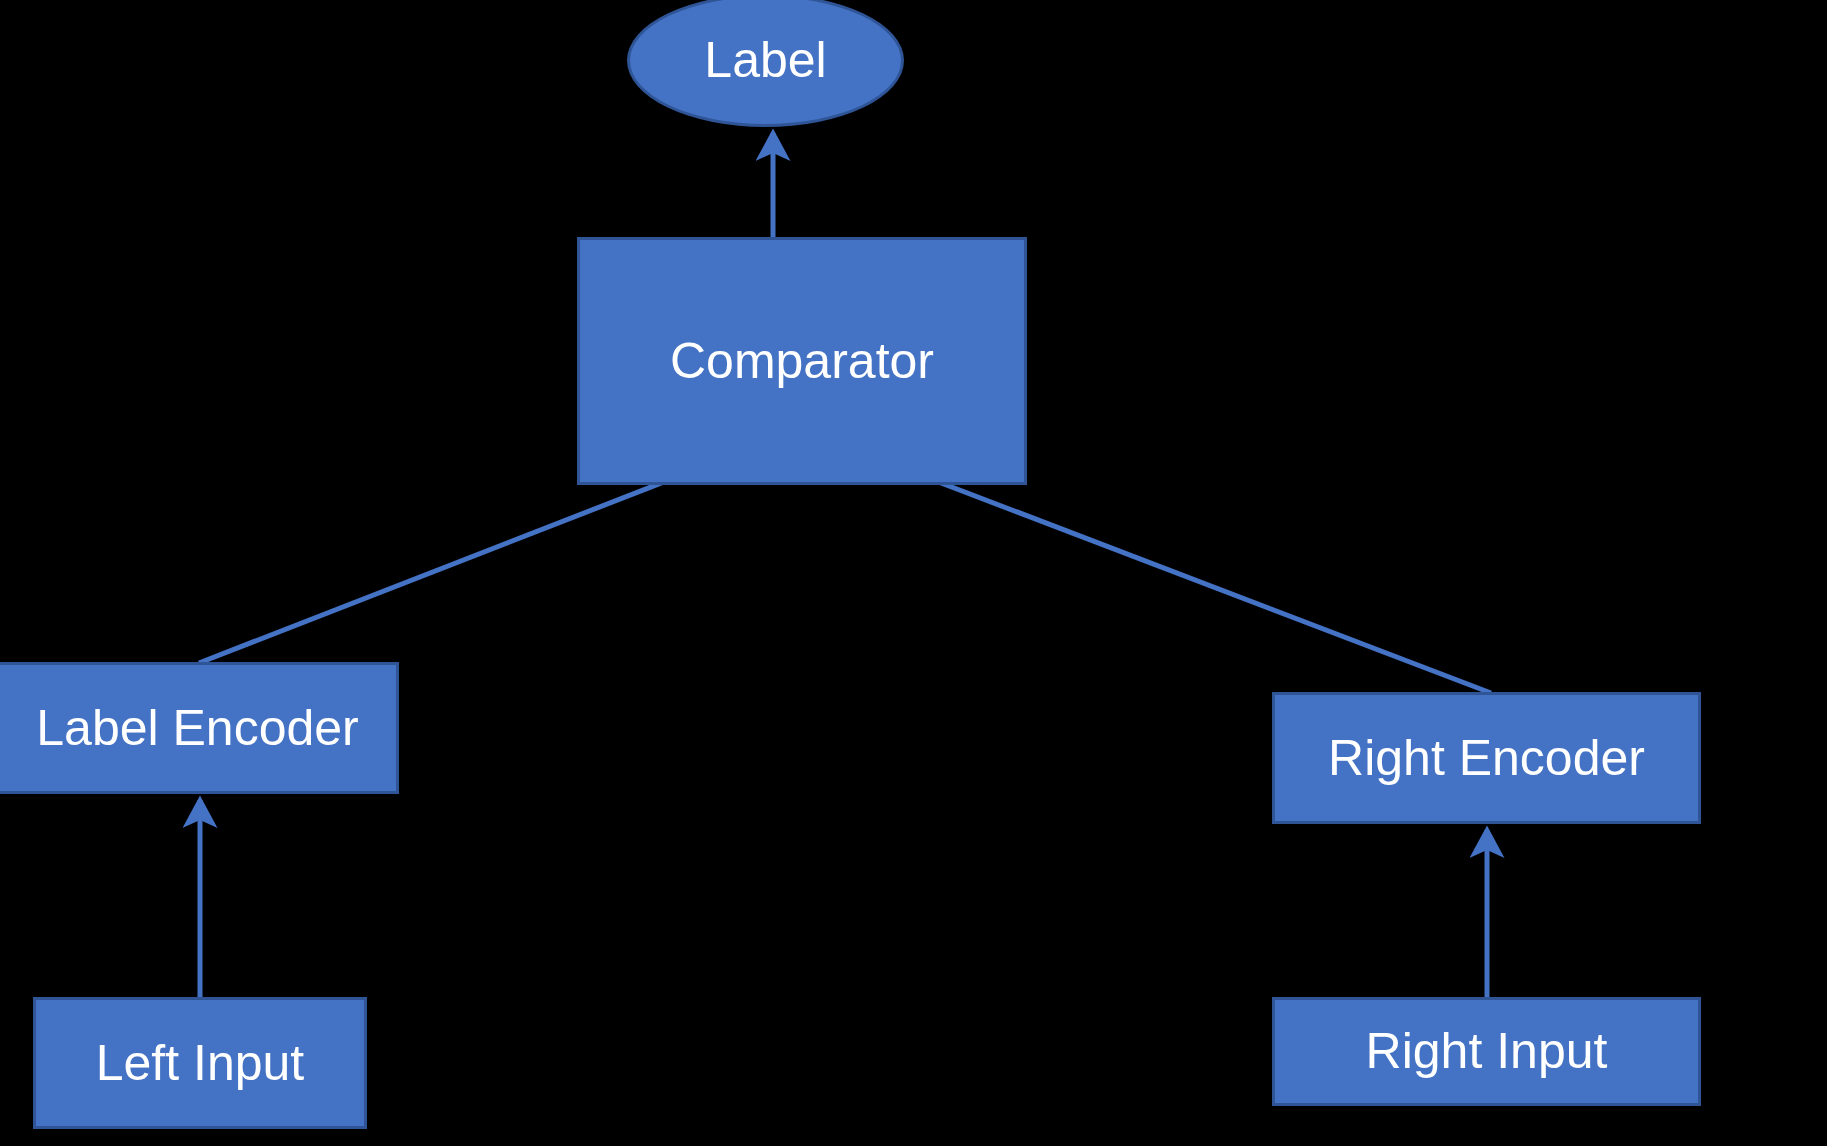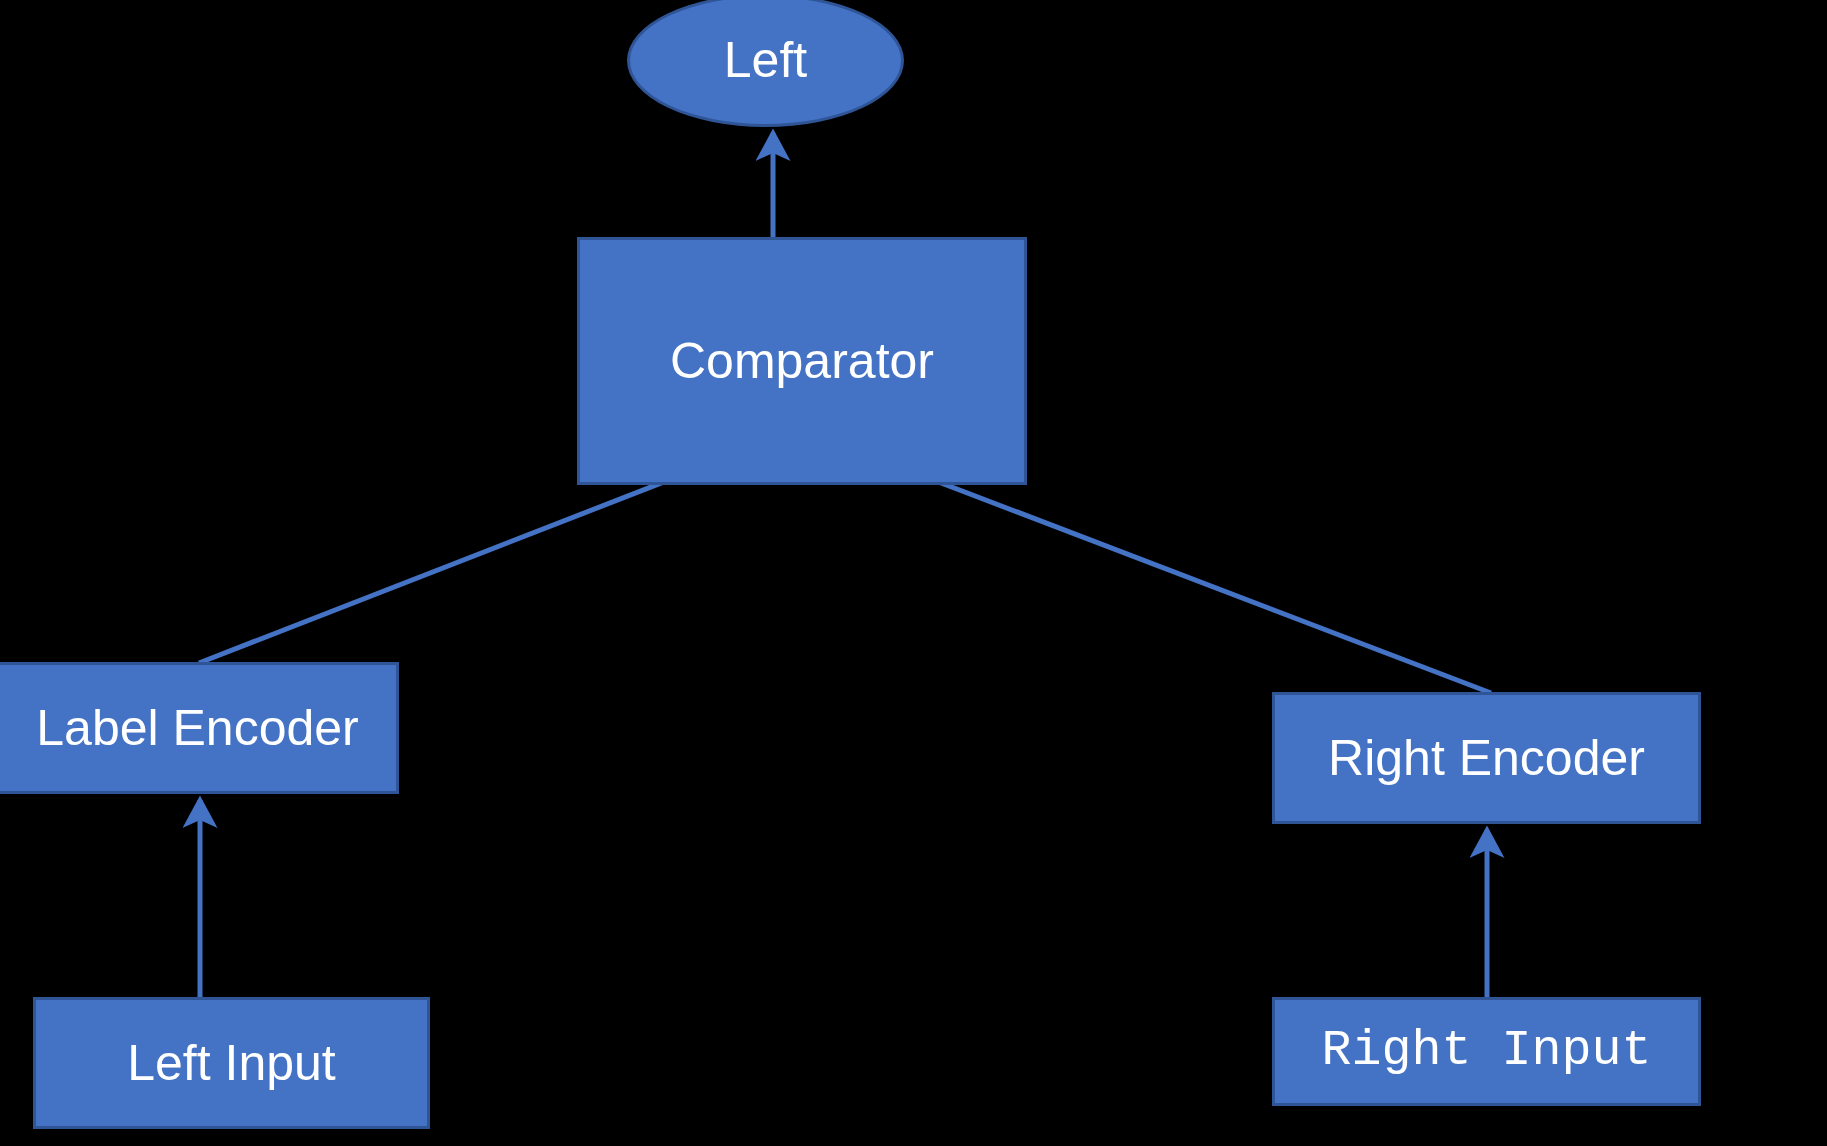--- a/index.html
+++ b/index.html
@@ -67,31 +67,30 @@
     left: 1272px;
     top: 692px;
     width: 429px;
     height: 132px;
     font-size: 50px;
     justify-content: center;
   }
   #node-left-input {
     left: 33px;
     top: 997px;
-    width: 397px;
+    width: 334px;
     height: 132px;
     font-size: 50px;
   }
   #node-right-input {
     left: 1272px;
     top: 997px;
     width: 429px;
     height: 109px;
     font-size: 50px;
-    font-family: Liberation Mono, monospace;
   }
 </style>
 </head>
 <body>
 
 <div id="stage">
 
   <svg id="edges" viewBox="0 0 1827 1146" width="1827" height="1146">
     <defs>
       <marker id="ah" markerWidth="7" markerHeight="7" refX="5.6" refY="3.5" orient="auto" markerUnits="strokeWidth">
@@ -104,21 +103,21 @@
     <line x1="199" y1="663" x2="787" y2="434" stroke="#4472C4" stroke-width="5" marker-end="url(#ah)"></line>
 
     <line x1="1491" y1="693" x2="813" y2="434" stroke="#4472C4" stroke-width="5" marker-end="url(#ah)"></line>
 
     <line x1="200" y1="997" x2="200" y2="800" stroke="#4472C4" stroke-width="5" marker-end="url(#ah)"></line>
 
     <line x1="1487" y1="997" x2="1487" y2="830" stroke="#4472C4" stroke-width="5" marker-end="url(#ah)"></line>
   </svg>
 
   <div class="node" id="node-label">
-    <span class="node-label-text">Left</span>
+    <span class="node-label-text">Label</span>
   </div>
 
   <div class="node" id="node-comparator">
     <span class="node-label-text">Comparator</span>
   </div>
 
   <div class="node" id="node-left-encoder">
     <span class="node-label-text">Label Encoder</span>
   </div>
 

